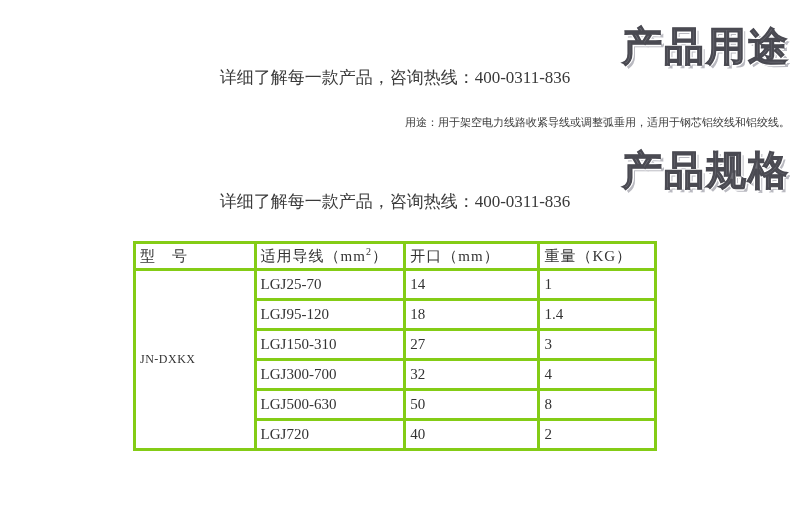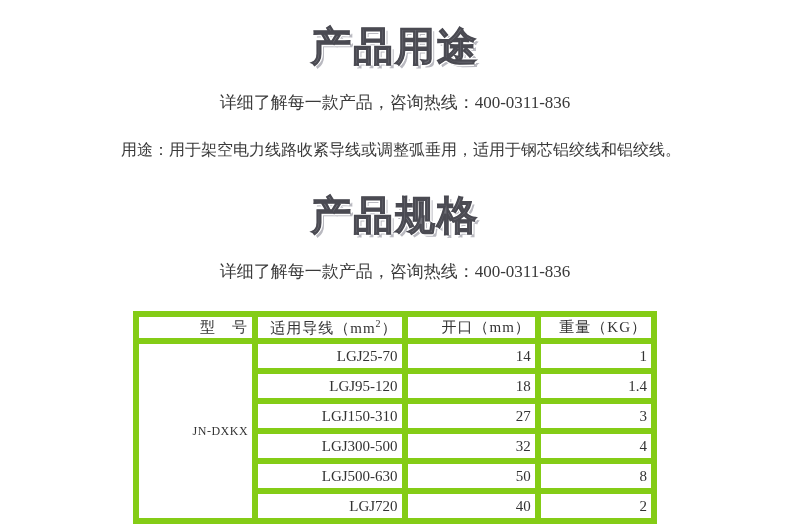--- a/index.html
+++ b/index.html
@@ -12,72 +12,71 @@
     width: 790px;
     height: 526px;
     font-family: "Liberation Sans", sans-serif;
     color: #333333;
     overflow: hidden;
     position: relative;
   }
 
   
   .section-heading {
-    text-align: center;
+    text-align: right;
     font-family: "DejaVu Sans", sans-serif;
     font-weight: bold;
     font-size: 40px;
     letter-spacing: 2px;
     color: #6e6e76;
     -webkit-text-stroke: 1px #4a4a52;
     text-shadow:
        2px 0 0 #ffffff,
       -2px 0 0 #ffffff,
        0 2px 0 #ffffff,
        0 -2px 0 #ffffff,
        3px 3px 0 #b9b9c0;
     line-height: 1;
   }
   .heading-1 { margin-top: 26px; }
-  .heading-2 { margin-top: 34px; }
+  .heading-2 { margin-top: 20px; }
 
   .hotline {
     text-align: center;
     font-family: "Liberation Serif", serif;
     font-size: 17px;
     color: #3a3a3a;
-    margin-top: 25px;
   }
 
   .usage-line {
-    text-align: center;
+    text-align: right;
     font-family: "Liberation Serif", serif;
-    font-size: 16px;
+    font-size: 11px;
     color: #3a3a3a;
     margin-top: 26px;
     padding-left: 12px;
   }
 
   
   .table-wrap {
     margin-top: 28px;
     display: flex;
     justify-content: center;
   }
   table.spec {
     border-collapse: collapse;
     width: 524px;
     font-family: "Liberation Serif", serif;
     font-size: 15px;
     color: #333333;
   }
   table.spec th,
   table.spec td {
-    border: 6px solid #84cc16;
-    text-align: right;
+    border: 3px solid #84cc16;
+    text-align: left;
     height: 30px;
     padding: 0 4px;
     font-weight: normal;
     white-space: nowrap;
   }
   table.spec thead th {
     height: 27px;
     font-size: 15px;
     letter-spacing: 1px;
   }
@@ -127,21 +126,21 @@
         <td>LGJ95-120</td>
         <td>18</td>
         <td>1.4</td>
       </tr>
       <tr>
         <td>LGJ150-310</td>
         <td>27</td>
         <td>3</td>
       </tr>
       <tr>
-        <td>LGJ300-500</td>
+        <td>LGJ300-700</td>
         <td>32</td>
         <td>4</td>
       </tr>
       <tr>
         <td>LGJ500-630</td>
         <td>50</td>
         <td>8</td>
       </tr>
       <tr>
         <td>LGJ720</td>

